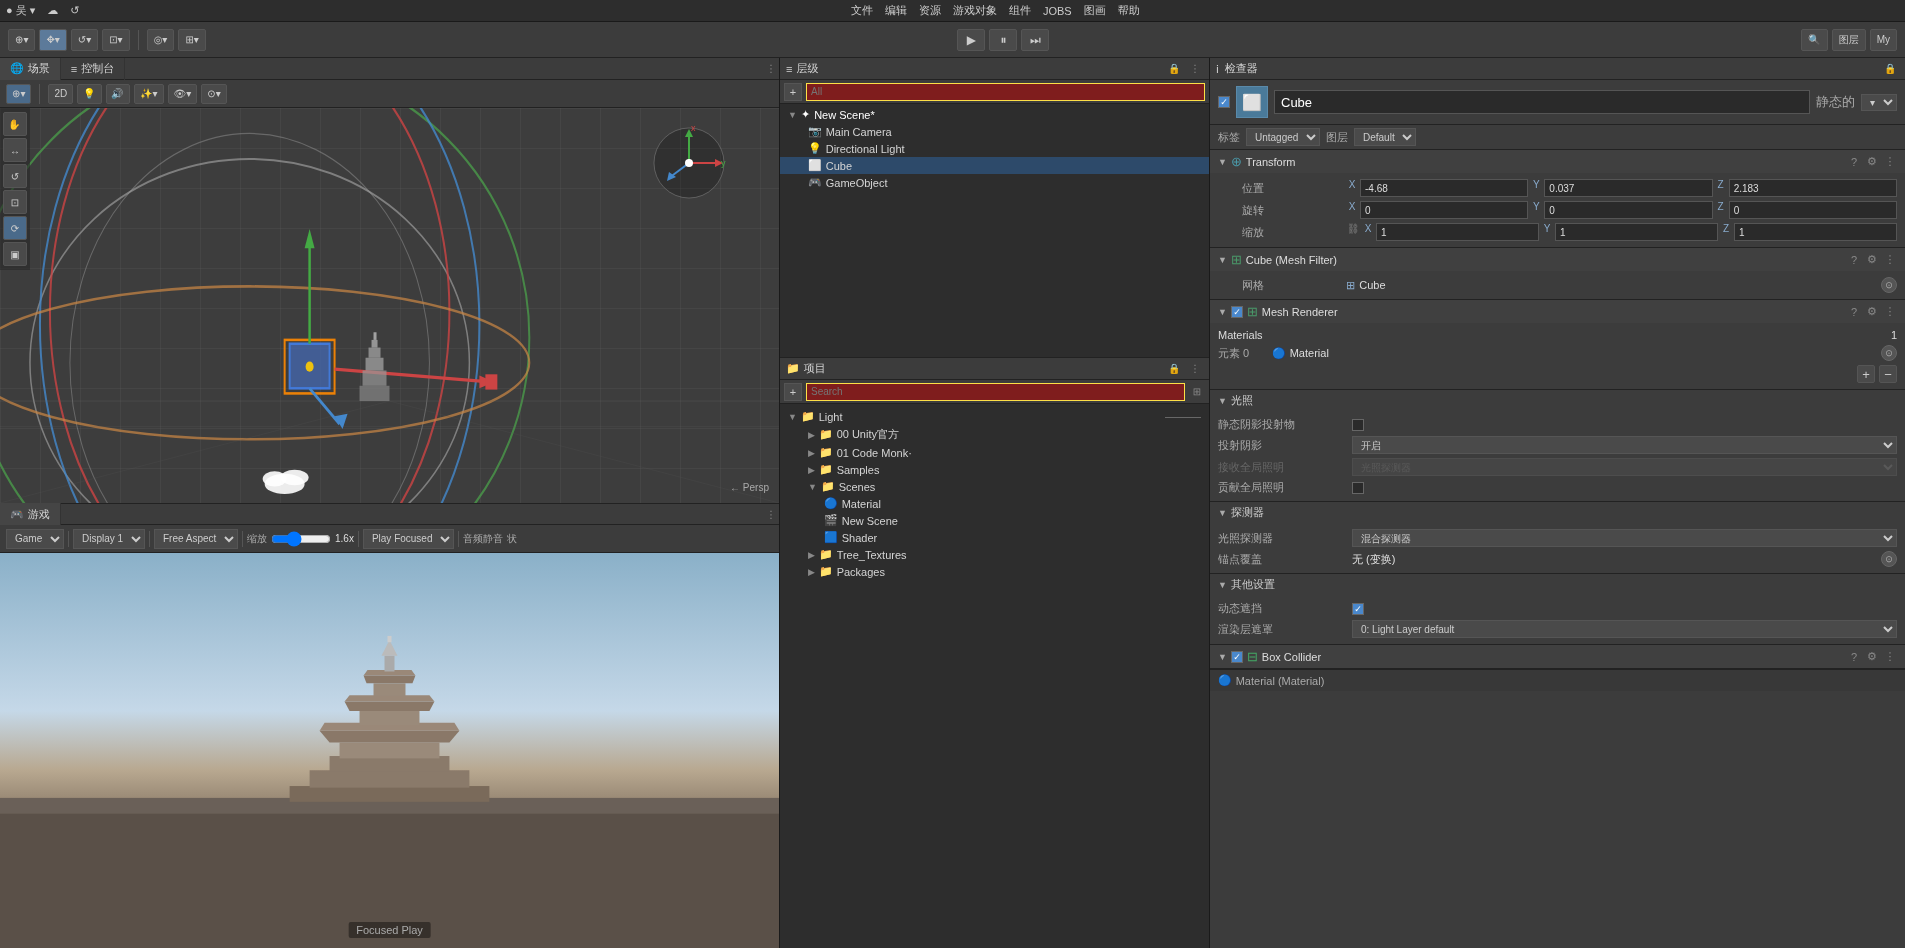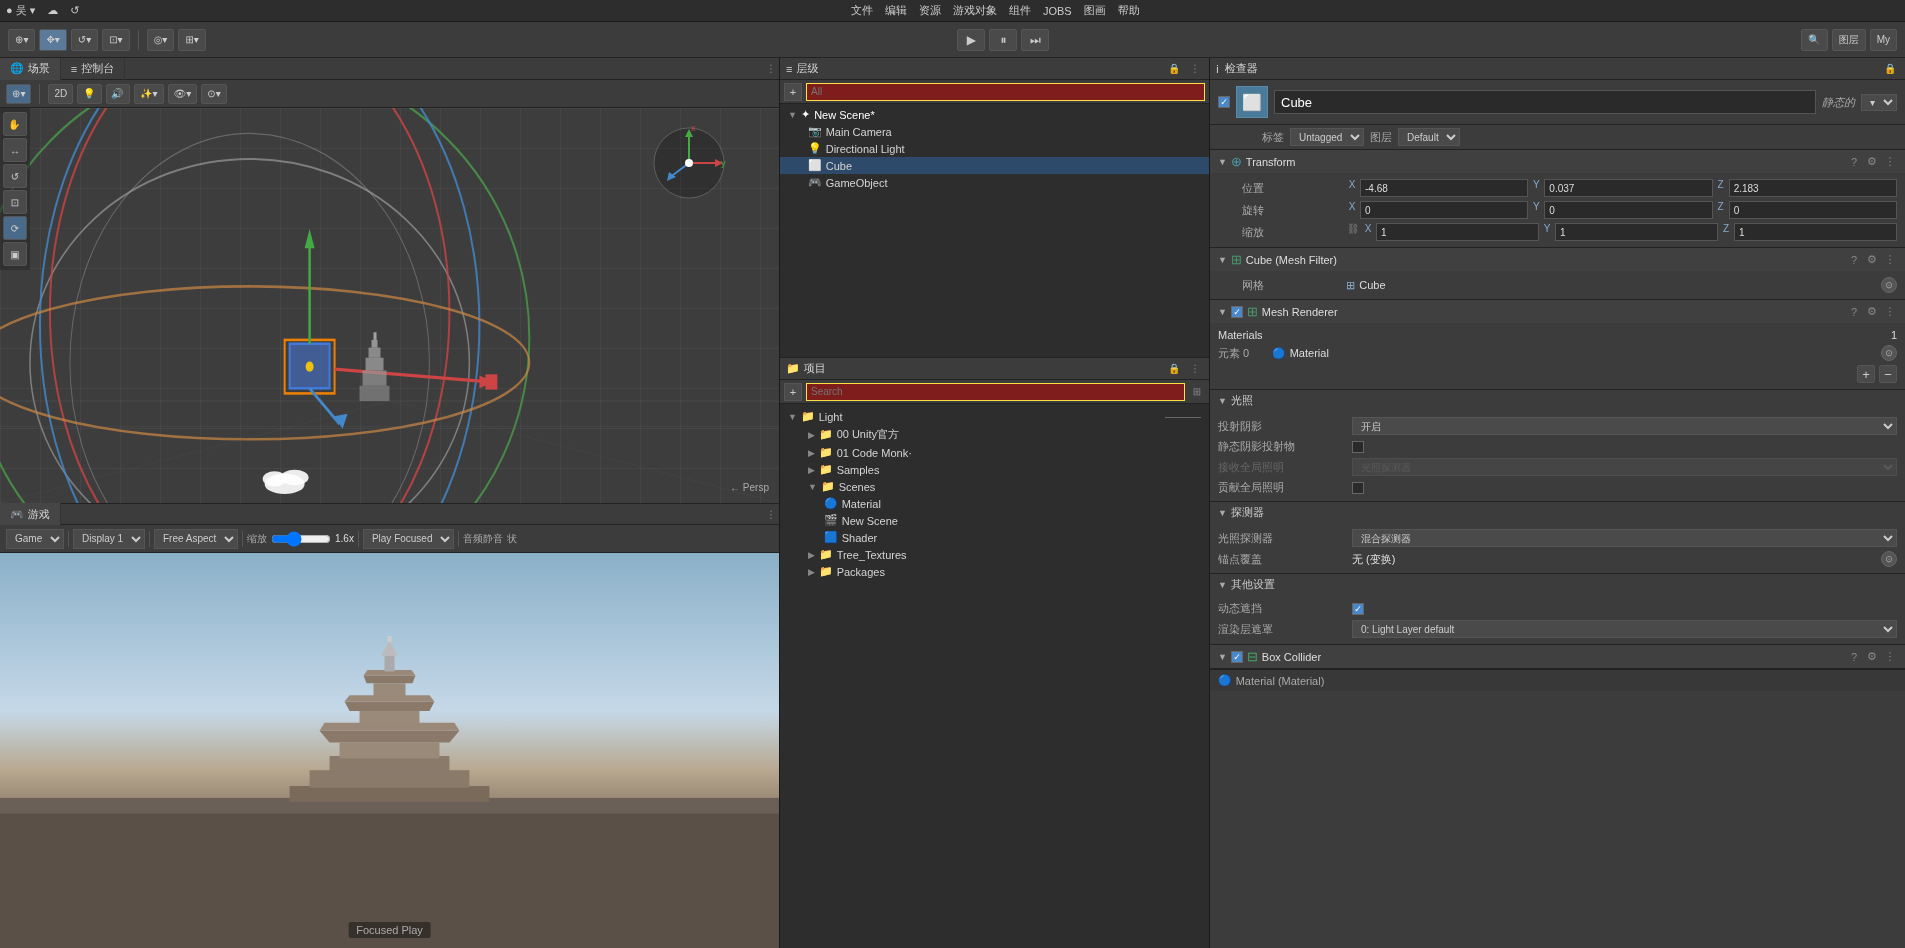--- a/index.html
+++ b/index.html
@@ -373,21 +373,21 @@
     .obj-name-input {
       background: #2a2a2a;
       border: 1px solid #555;
       color: #fff;
       font-size: 13px;
       padding: 2px 6px;
       flex: 1;
       height: 24px;
     }
     .static-label {
-      font-size: 11px; color: #aaa; font-style: italic;
+      font-size: 13px; color: #aaa;
     }
     .static-dropdown {
       background: #4a4a4a;
       border: 1px solid #555;
       color: #ccc;
       font-size: 10px;
       padding: 1px 4px;
       cursor: pointer;
     }
 
@@ -955,21 +955,21 @@
         <div class="checkbox checked"></div>
         <div class="obj-cube-icon">⬜</div>
         <input class="obj-name-input" type="text" value="Cube" style="">
         <span class="static-label">静态的</span>
         <select class="static-dropdown">
           <option>▾</option>
         </select>
       </div>
 
       <div class="tag-layer-row">
-        <span style="font-size:11px; color:#aaa;margin-left:44px;">标签</span>
+        <span style="font-size:11px; color:#aaa;">标签</span>
         <select class="tag-select">
           <option>Untagged</option>
         </select>
         <span style="font-size:11px; color:#aaa;">图层</span>
         <select class="tag-select">
           <option>Default</option>
         </select>
       </div>
 
       <div class="component">
@@ -1070,28 +1070,28 @@
         </div>
       </div>
 
       <div class="component">
         <div class="section-header">
           <span class="section-arrow">▼</span>
           <span>光照</span>
         </div>
         <div class="component-body">
           <div class="prop-row">
+            <span class="prop-label-wide">静态阴影投射物</span>
+            <div class="checkbox"></div>
+          </div>
+          <div class="prop-row">
             <span class="prop-label-wide">投射阴影</span>
             <select class="prop-select">
               <option>开启</option>
             </select>
-          </div>
-          <div class="prop-row">
-            <span class="prop-label-wide">静态阴影投射物</span>
-            <div class="checkbox"></div>
           </div>
           <div class="prop-row">
             <span class="prop-label-wide" style="color:#666;">接收全局照明</span>
             <select class="prop-select" disabled="" style="color:#666;">
               <option>光照探测器</option>
             </select>
           </div>
           <div class="prop-row">
             <span class="prop-label-wide">贡献全局照明</span>
             <div class="checkbox"></div>

